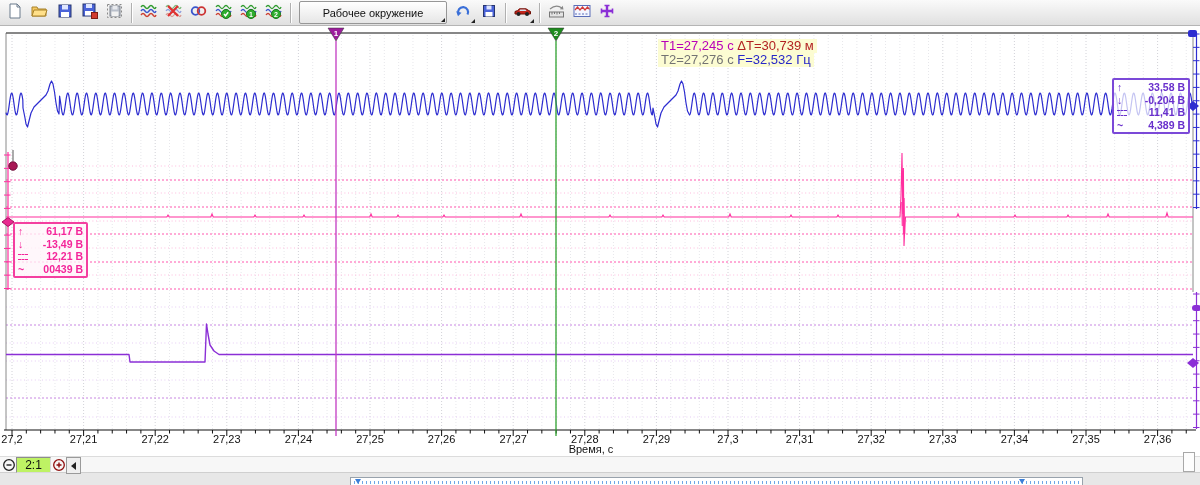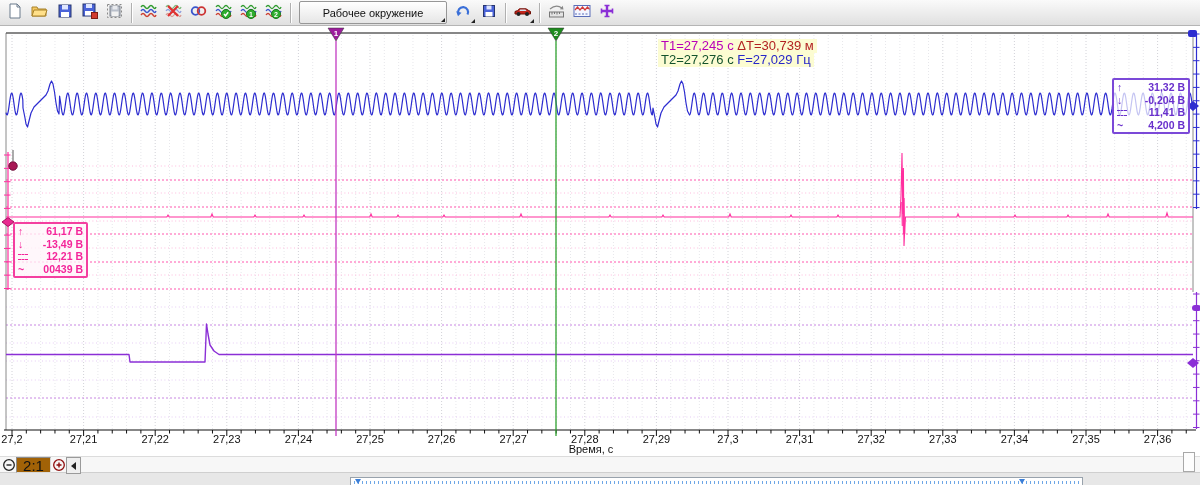--- a/index.html
+++ b/index.html
@@ -29,22 +29,22 @@
   .mrow{display:flex;align-items:center;height:12.5px;}
   .mrow .gi{width:13px;font-weight:bold;}
   .mrow .mv{flex:1;text-align:right;}
   .mean-icon{width:10px;height:4px;border-top:1.5px dashed currentColor;
     border-bottom:1.5px dashed currentColor;display:inline-block;}
   
   .statusbar{position:absolute;left:0;top:456px;width:1200px;height:16px;z-index:5;
     background:#f7f7f7;border-top:1px solid #dcdcdc;}
   .bstrip{position:absolute;left:0;top:472px;width:1200px;height:13px;z-index:5;background:#e7e7e7;border-top:1px solid #cfcfcf;}
   .sctrl{position:absolute;top:457px;z-index:6;display:flex;align-items:center;justify-content:center;}
-  .ratio{left:16px;width:33px;height:14px;background:#a16207;border:1px solid #8d8d8d;
-    border-right-color:#d9d9d9;border-bottom-color:#d9d9d9;font-size:15px;color:#111;}
+  .ratio{left:16px;width:33px;height:14px;background:#bef264;border:1px solid #8d8d8d;
+    border-right-color:#d9d9d9;border-bottom-color:#d9d9d9;font-size:12px;color:#111;}
   .panbtn{left:66px;width:13px;height:15px;background:#efefef;border:1px solid #9a9a9a;}
   .tri-left{width:0;height:0;border-top:4px solid transparent;border-bottom:4px solid transparent;border-right:5px solid #222;}
   .vscroll{position:absolute;left:1183px;top:452px;width:12px;height:20px;z-index:6;
     background:#fdfdfd;border:1px solid #a8a8a8;box-sizing:border-box;}
   .slider{position:absolute;left:350px;top:477px;width:733px;height:9px;z-index:6;
     background:#fff;border:1px solid #98a2ac;box-sizing:border-box;}
   .slider .dots{position:absolute;left:3px;right:3px;top:3px;height:3px;
     background-image:repeating-linear-gradient(90deg,#6ea7e6 0 1.2px,rgba(0,0,0,0) 1.2px 4px);}
   .smark{position:absolute;top:1px;width:0;height:0;border-left:3.5px solid transparent;
     border-right:3.5px solid transparent;border-top:5px solid #3b7fd8;}
@@ -454,39 +454,39 @@
     <line x1="336" y1="41" x2="336" y2="436" stroke="#c23ac2" stroke-width="1.3"></line>
     <polygon points="328,28 344,28 336,41" fill="#9c1d9c" stroke="#333" stroke-width="0.5"></polygon>
     <text x="336" y="36" text-anchor="middle" font-size="8" font-weight="bold" fill="#fff" font-family="Liberation Sans, sans-serif">1</text>
     <line x1="556" y1="41" x2="556" y2="436" stroke="#2fa12f" stroke-width="1.3"></line>
     <polygon points="548,28 564,28 556,41" fill="#1e8b1e" stroke="#333" stroke-width="0.5"></polygon>
     <text x="556" y="36" text-anchor="middle" font-size="8" font-weight="bold" fill="#fff" font-family="Liberation Sans, sans-serif">2</text>
   </svg>
 
 <div class="overlay" style="left:658px;top:39px;">
   <span class="readout-line"><span id="ro-t1" style="color: rgb(184, 0, 184);">T1=27,245 с</span><span id="ro-dt" style="color: rgb(178, 34, 34);"> ΔT=30,739 м</span></span>
-  <span class="readout-line"><span id="ro-t2" style="color: #14532d;">T2=27,276 с</span><span id="ro-f" style="color: rgb(39, 39, 200);"> F=27,029 Гц</span></span>
+  <span class="readout-line"><span id="ro-t2" style="color: #737373;">T2=27,276 с</span><span id="ro-f" style="color: rgb(39, 39, 200);"> F=32,532 Гц</span></span>
 </div>
 
 <div class="mbox blue">
   <div class="mrow">
       <span class="gi">↑</span>
-      <span class="mv">31,32 В</span>
+      <span class="mv">33,58 В</span>
     </div>
   <div class="mrow">
       <span class="gi">↓</span>
       <span class="mv">-0,204 В</span>
     </div>
   <div class="mrow">
       <span class="gi"><span class="mean-icon"></span></span>
       <span class="mv">11,41 В</span>
     </div>
   <div class="mrow">
       <span class="gi">~</span>
-      <span class="mv">4,200 В</span>
+      <span class="mv">4,389 В</span>
     </div>
 </div>
 
 <div class="mbox pink">
   <div class="mrow">
       <span class="gi">↑</span>
       <span class="mv">61,17 В</span>
     </div>
   <div class="mrow">
       <span class="gi">↓</span>

